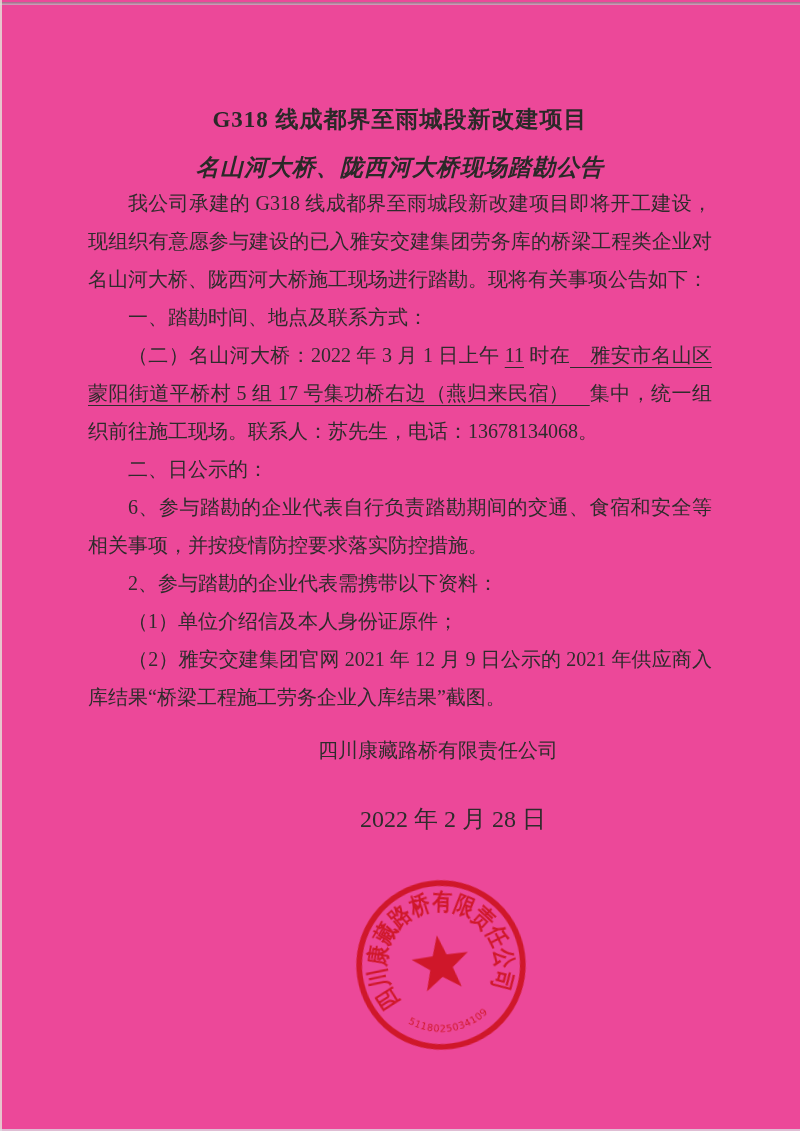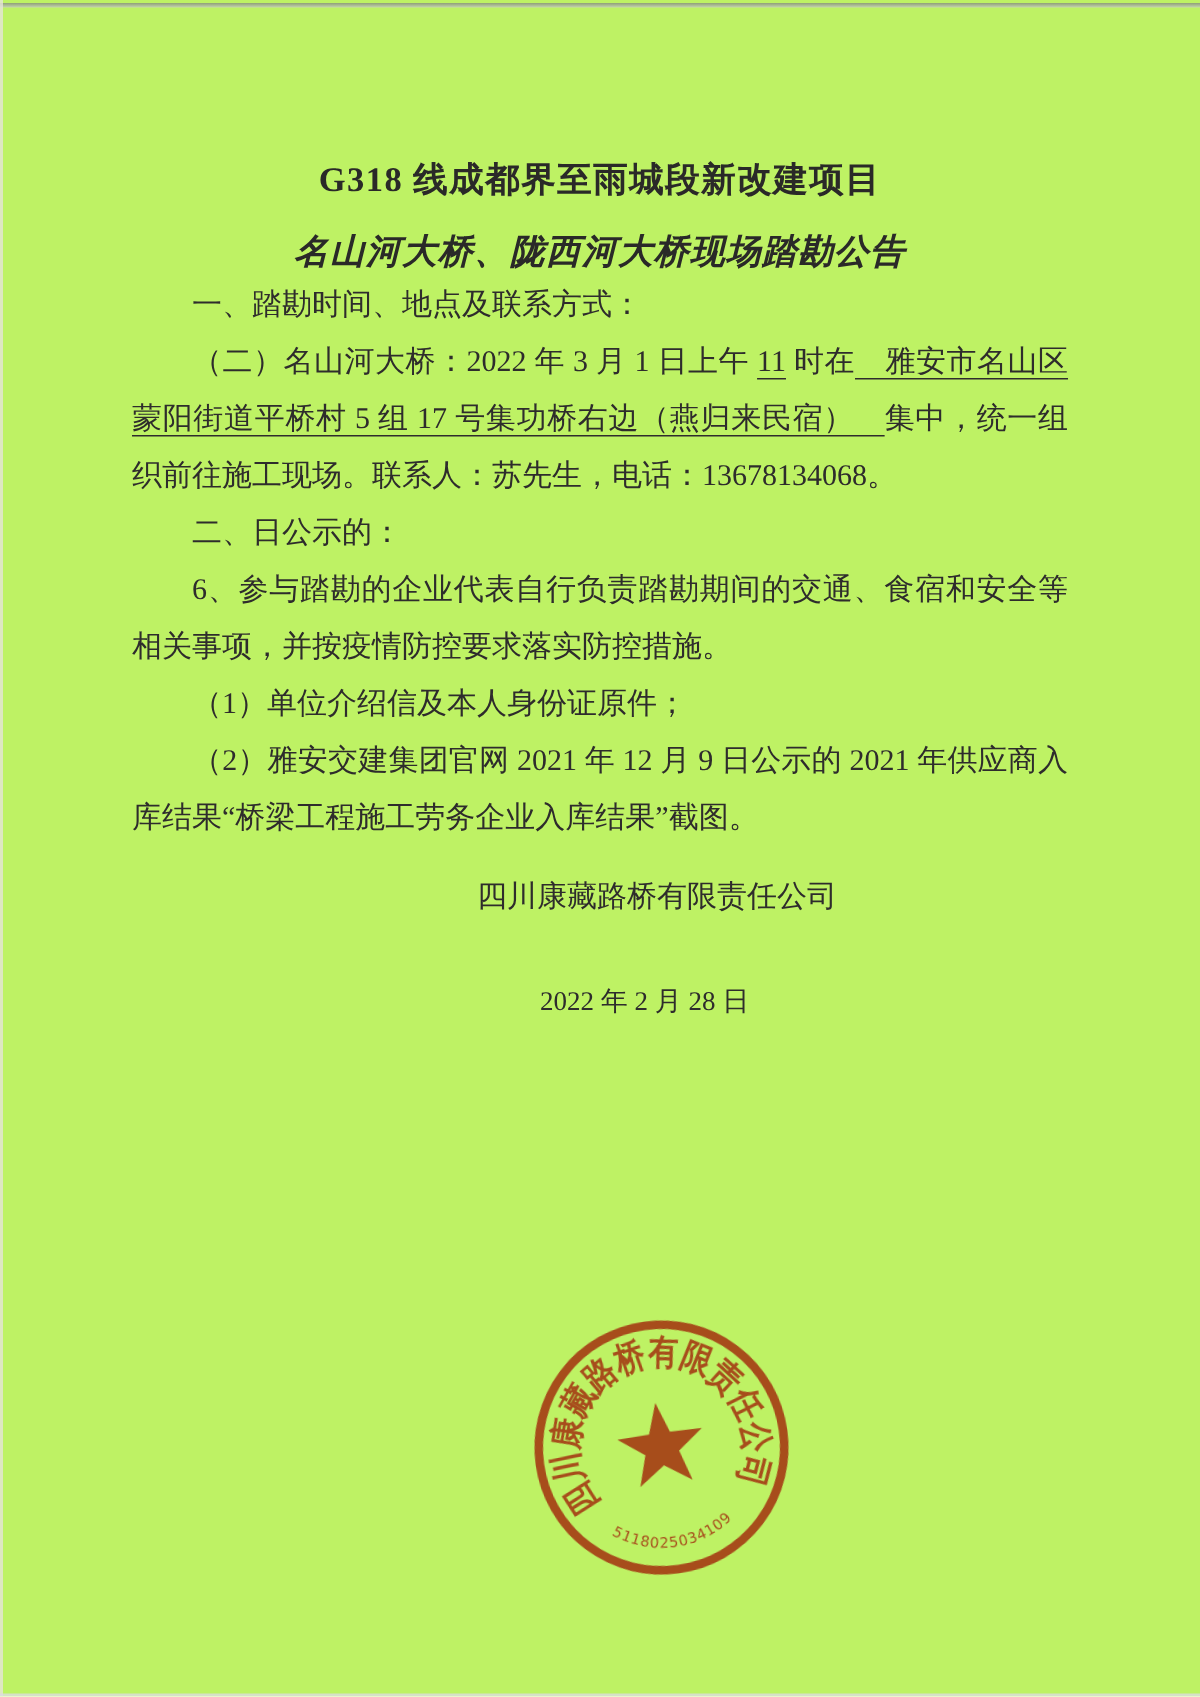--- a/index.html
+++ b/index.html
@@ -1,19 +1,19 @@
 <!DOCTYPE html>
 <html><head>
 <meta charset="utf-8">
 <style>
   html,body{margin:0;padding:0;background:#ffffff;}
   .page{
     position:relative;
     width:800px;height:1131px;
-    background:#bef264;
+    background:#ec4899;
     overflow:hidden;
     font-family:"Liberation Serif","DejaVu Serif",serif;
     color:#2e2c2c;
   }
   .scan-edge-top{
     position:absolute;top:2px;left:0;width:100%;height:3px;
     background:linear-gradient(to bottom,#7d7d80,#c9c9cf);
     opacity:.7;filter:blur(.4px);
   }
   .scan-edge-left{
@@ -38,21 +38,21 @@
   .para{
     margin:0;font-size:20px;line-height:38px;
     text-align:justify;text-indent:2em;
   }
   .u{
     text-decoration:underline;
     text-underline-offset:5px;
     text-decoration-thickness:1px;
   }
   .sig-company{margin:20px 0 0 230px;font-size:20px;line-height:28px;}
-  .sig-date{margin:41px 0 0 272px;font-size:18px;line-height:28px;}
+  .sig-date{margin:41px 0 0 272px;font-size:24px;line-height:28px;}
   .stamp{
     position:absolute;left:353px;top:877px;
     width:176px;height:176px;
     transform:rotate(-8deg);
     mix-blend-mode:multiply;
     opacity:.88;
     filter:blur(.3px);
   }
   .seal-ring{fill:none;stroke-width:6.5;}
   .seal-star{stroke:none;}
@@ -66,24 +66,26 @@
   <div class="scan-edge-top"></div>
   <div class="scan-edge-left"></div>
   <div class="scan-edge-bottom"></div>
 
   <div class="content">
     <p class="title">G318 线成都界至雨城段新改建项目</p>
     <p class="title title-2">名山河大桥、陇西河大桥现场踏勘公告</p>
 
 
     <div id="paras">
+        <p class="para"><span>我公司承建的 G318 线成都界至雨城段新改建项目即将开工建设，现组织有意愿参与建设的已入雅安交建集团劳务库的桥梁工程类企业对名山河大桥、陇西河大桥施工现场进行踏勘。现将有关事项公告如下：</span></p>
         <p class="para"><span>一、踏勘时间、地点及联系方式：</span></p>
         <p class="para"><span>（二）名山河大桥：2022 年 3 月 1 日上午 </span><span class="u">11</span><span> 时在</span><span class="u">　雅安市名山区蒙阳街道平桥村 5 组 17 号集功桥右边（燕归来民宿）　</span><span>集中，统一组织前往施工现场。联系人：苏先生，电话：13678134068。</span></p>
         <p class="para"><span>二、日公示的：</span></p>
         <p class="para"><span>6、参与踏勘的企业代表自行负责踏勘期间的交通、食宿和安全等相关事项，并按疫情防控要求落实防控措施。</span></p>
+        <p class="para"><span>2、参与踏勘的企业代表需携带以下资料：</span></p>
         <p class="para"><span>（1）单位介绍信及本人身份证原件；</span></p>
         <p class="para"><span>（2）雅安交建集团官网 2021 年 12 月 9 日公示的 2021 年供应商入库结果“桥梁工程施工劳务企业入库结果”截图。</span></p>
       </div>
 
     <p class="sig-company">四川康藏路桥有限责任公司</p>
     <p class="sig-date">2022 年 2 月 28 日</p>
   </div>
 
   <svg class="stamp" viewBox="0 0 200 200" aria-hidden="true">
     <defs>

